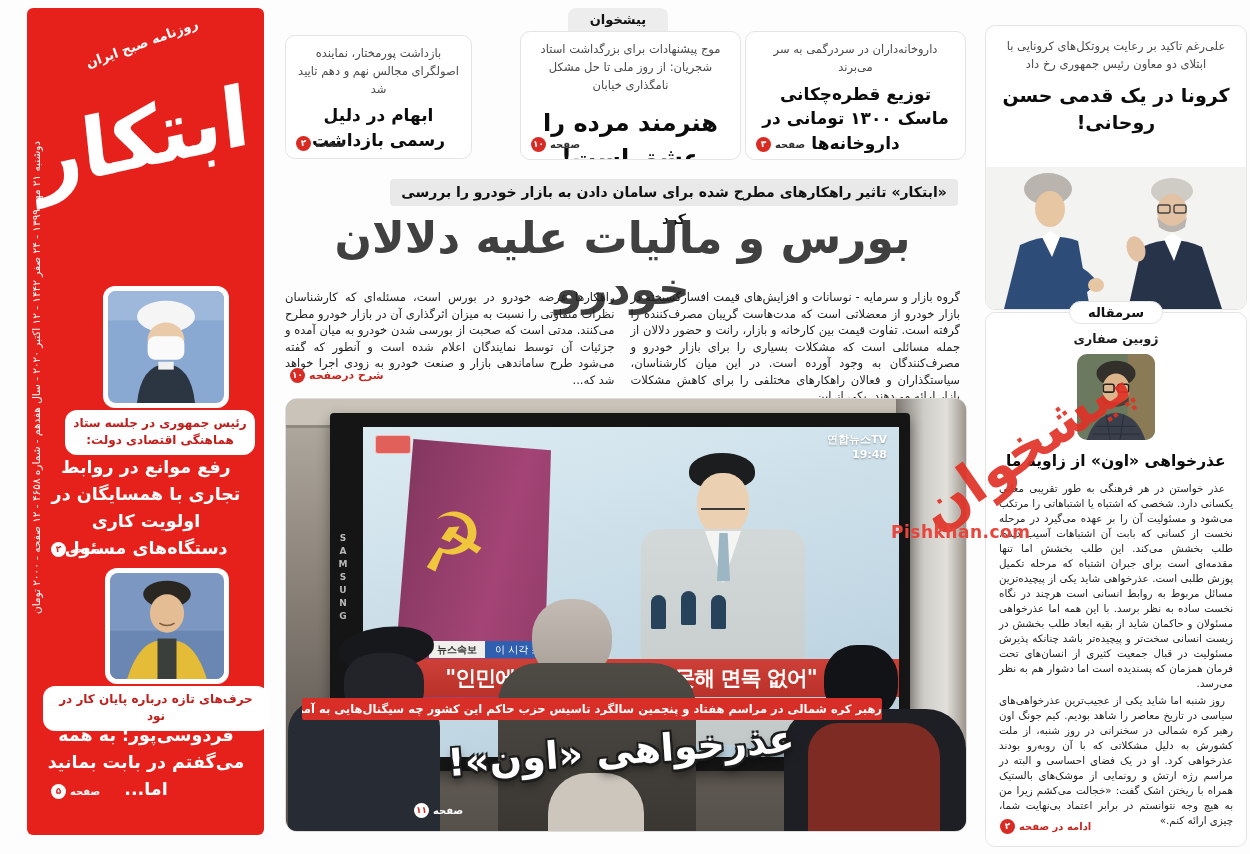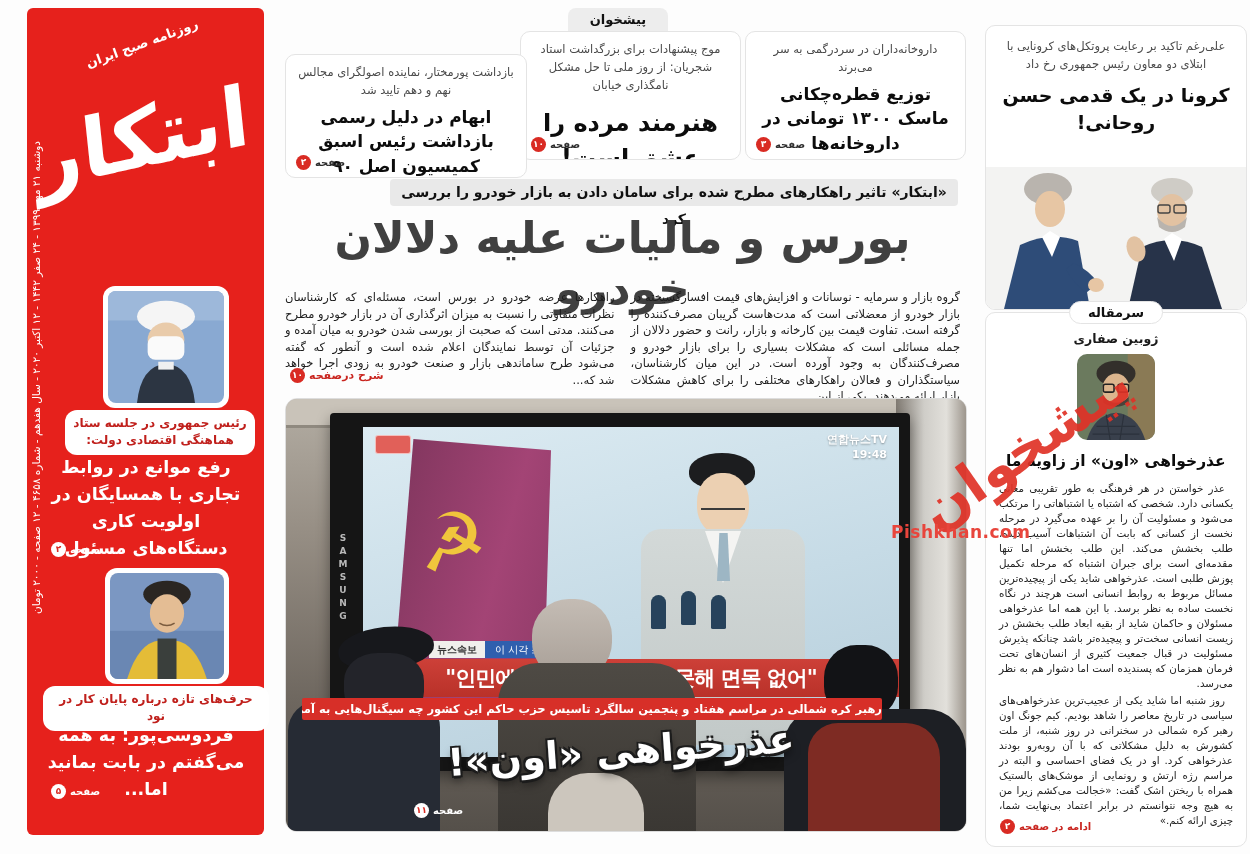--- a/index.html
+++ b/index.html
@@ -158,21 +158,21 @@
 
   <div class="card tcard" style="left:520px;top:31px;width:221px;height:129px;">
     <div class="kicker">موج پیشنهادات برای بزرگداشت استاد شجریان: از روز ملی تا حل مشکل نامگذاری خیابان</div>
     <div class="hl" style="font-size:24px;margin-top:12px;">هنرمند مرده را عشق است!</div>
     <div class="pill" style="left:10px;bottom:7px;">
       <span>صفحه</span>
       <span class="num">۱۰</span>
     </div>
   </div>
 
-  <div class="card tcard" style="left:285px;top:54px;width:242px;height:124px;">
+  <div class="card tcard" style="left:285px;top:35px;width:187px;height:124px;">
     <div class="kicker">بازداشت پورمختار، نماینده اصولگرای مجالس نهم و دهم تایید شد</div>
     <div class="hl">ابهام در دلیل رسمی بازداشت رئیس اسبق کمیسیون اصل ۹۰</div>
     <div class="pill" style="left:10px;bottom:7px;">
       <span>صفحه</span>
       <span class="num">۲</span>
     </div>
   </div>
 
   <div class="card corona" style="left:985px;top:25px;width:260px;height:283px;">
     <div class="kicker">علی‌رغم تاکید بر رعایت پروتکل‌های کرونایی با ابتلای دو معاون رئیس جمهوری رخ داد</div>

